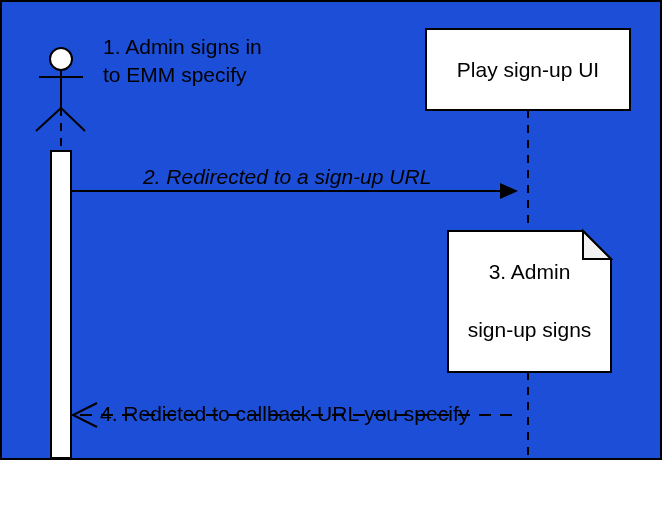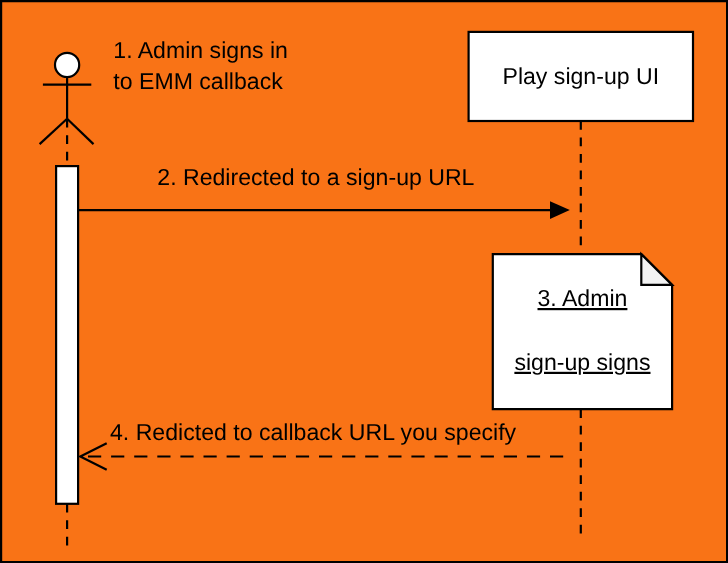--- a/index.html
+++ b/index.html
@@ -1,45 +1,45 @@
 <!DOCTYPE html>
 <html><head>
 <meta charset="utf-8">
 <style>
   html, body { margin: 0; padding: 0; background: #ffffff; }
   .canvas {
     position: relative;
     width: 662px;
-    height: 512px;
-    background: #f97316;
+    height: 460px;
+    background: #1d4ed8;
     box-shadow: inset 0 0 0 2px #000000; 
     overflow: hidden;
     font-family: "Liberation Sans", sans-serif;
     color: #000000;
   }
   .canvas svg { position: absolute; left: 0; top: 0; }
   .label {
     position: absolute;
     font-size: 21px;
     line-height: 28px;
     color: #000000;
     white-space: nowrap;
   }
   .label-actor { left: 103px; top: 33px; text-align: left; }
   .label-participant {
     left: 426px; top: 29px; width: 204px; height: 81px;
     display: flex; align-items: center; justify-content: center;
     text-align: center;
     border-radius: 25px;
   }
-  .label-msg2 { left: 143px; top: 148px; }
-  .label-msg4 { left: 100px; top: 380px; text-align: center; }
+  .label-msg2 { left: 143px; top: 163px; font-style: italic; }
+  .label-msg4 { left: 100px; top: 400px; text-align: center; }
   .label-note {
     left: 449px; top: 257px; width: 161px;
-    text-align: center; line-height: 29px; text-decoration: underline;
+    text-align: center; line-height: 29px;
   }
 </style>
 </head>
 <body>
 
 <div class="canvas">
 
   <svg width="662" height="512" viewBox="0 0 662 512">
 
     <g fill="none" stroke="#000000" stroke-width="2">
@@ -71,21 +71,21 @@
     </g>
 
     <g>
       <path d="M448 231 H583 L611 259 V372 H448 Z" fill="#ffffff" stroke="#000000" stroke-width="2"></path>
       <path d="M583 231 V259 H611 Z" fill="#f2f2f2" stroke="#000000" stroke-width="2"></path>
     </g>
   </svg>
 
   <div class="label label-actor">
     <span>1. Admin signs in</span><br>
-    <span>to EMM callback</span>
+    <span>to EMM specify</span>
   </div>
 
   <div class="label label-participant">
     <span>Play sign-up UI</span>
   </div>
 
   <div class="label label-msg2">2. Redirected to a sign-up URL</div>
 
   <div class="label label-msg4">4. Redicted to callback URL you specify</div>
 

